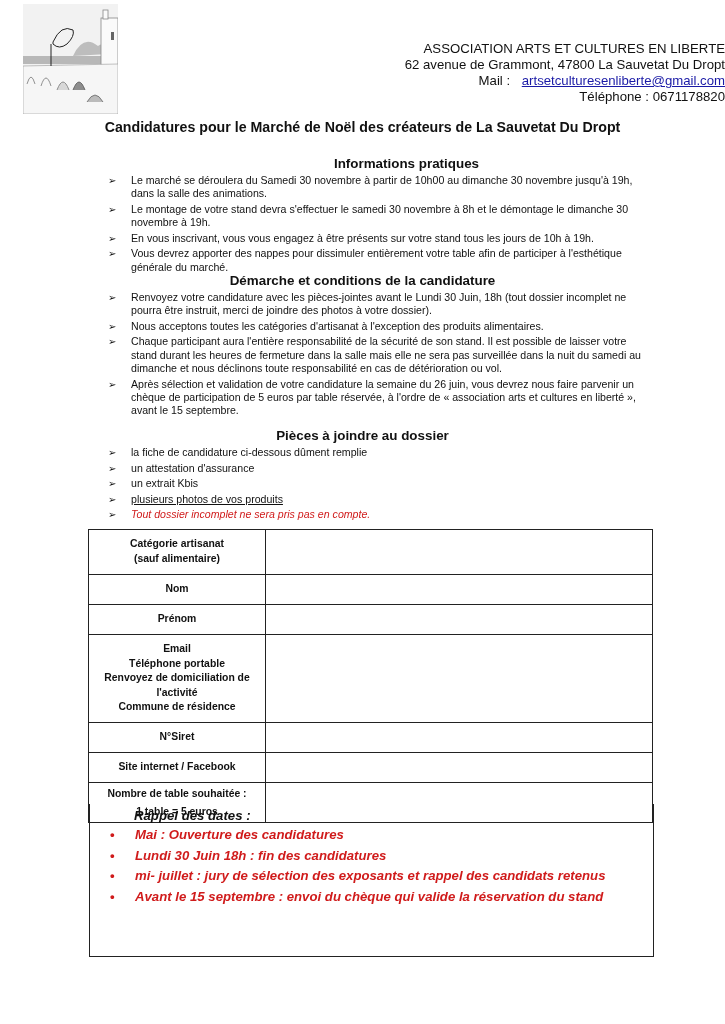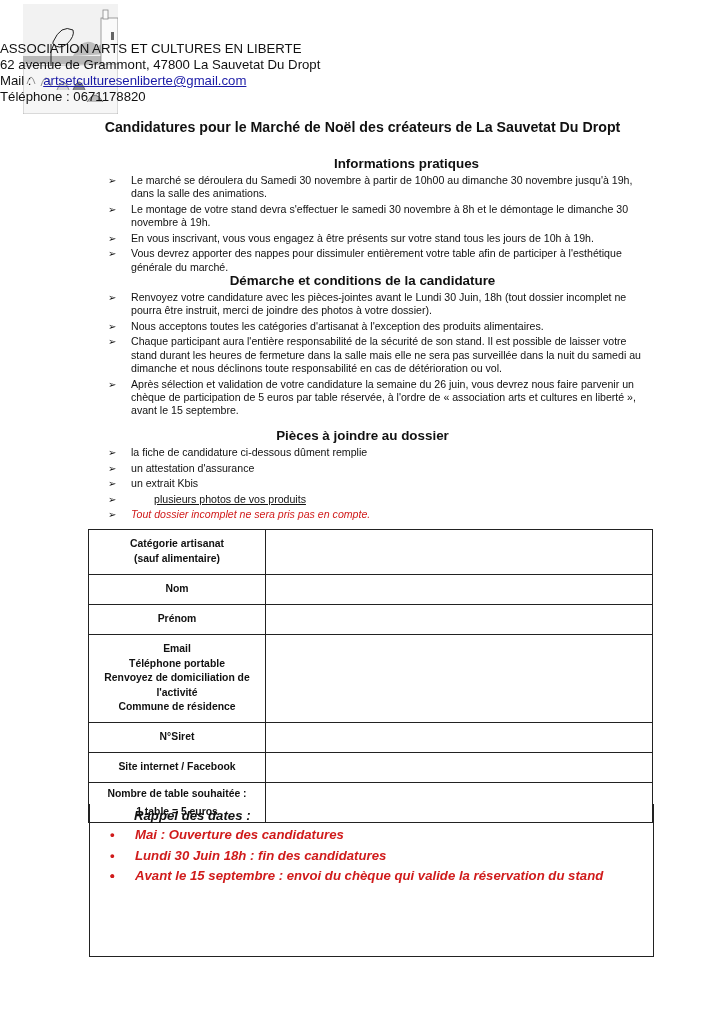--- a/index.html
+++ b/index.html
@@ -1,27 +1,27 @@
 <!DOCTYPE html>
 <html><head>
 <meta charset="utf-8">
 <style>
   html, body { margin: 0; padding: 0; background: #ffffff; }
   body { width: 725px; height: 1024px; position: relative; overflow: hidden;
          font-family: "Liberation Sans", sans-serif; color: #111; }
   .logo { position: absolute; left: 23px; top: 4px; width: 95px; height: 110px; background: #f0f0f0; overflow: hidden; }
-  .header { position: absolute; left: 0; width: 725px; top: 41px; text-align: left; font-size: 13.2px; line-height: 16px; }
+  .header { position: absolute; left: 0; width: 725px; top: 41px; text-align: right; font-size: 13.2px; line-height: 16px; }
   .header .mail-link { color: #1a1aa6; text-decoration: underline; margin-left: 8px; }
   .doc-title { position: absolute; top: 119px; left: 0; width: 725px; text-align: center; font-size: 14.2px; font-weight: bold; }
   .section-h { position: absolute; left: 0; width: 725px; text-align: center; font-size: 13.4px; font-weight: bold; }
   .blist { position: absolute; left: 108px; width: 540px; margin: 0; padding: 0; list-style: none; font-size: 10.6px; line-height: 13.3px; }
   .blist li { position: relative; padding-left: 23px; margin-bottom: 2.3px; }
   .blist li .arrow { position: absolute; left: 0; top: 0; font-size: 10px; }
   .blist li.red { color: #d01b1b; font-style: italic; }
-  .blist li.ul span.txt { text-decoration: underline; margin-left: 23px; }
+  .blist li.ul span.txt { text-decoration: underline; }
   .form { position: absolute; left: 88px; top: 529px; width: 565px; border-collapse: collapse; }
   .form td { border: 1.6px solid #222; padding: 0; font-size: 10.4px; font-weight: bold; text-align: center; line-height: 14.6px; }
   .form td.label { width: 176px; }
   .rappel { position: absolute; left: 89px; top: 804px; width: 563px; height: 152px; border: 1.6px solid #222; border-top: none; }
   .rappel .title { position: absolute; left: 44px; top: 4px; font-size: 13.2px; font-style: italic; font-weight: bold; color: #111; }
   .rappel ul { position: absolute; left: 20px; top: 22px; width: 520px; margin: 0; padding: 0; list-style: none; color: #d01b1b; font-style: italic; font-weight: bold; font-size: 13.2px; line-height: 17.5px; }
   .rappel li { position: relative; padding-left: 25px; margin-bottom: 3px; text-align: justify; }
   .rappel li .dot { position: absolute; left: 0; top: 0; font-style: normal; }
 </style>
 </head>
@@ -125,16 +125,16 @@
     <td></td>
   </tr>
 </tbody>
   </table>
 
 <div class="rappel">
   <div class="title">Rappel des dates :</div>
   <ul>
     <li><span class="dot">•</span><span>Mai : Ouverture des candidatures</span></li>
     <li><span class="dot">•</span><span>Lundi 30 Juin 18h : fin des candidatures</span></li>
-    <li><span class="dot">•</span></li>
+    <li><span class="dot">•</span><span>mi- juillet : jury de sélection des exposants et rappel des candidats retenus</span></li>
     <li><span class="dot">•</span><span>Avant le 15 septembre : envoi du chèque qui valide la réservation du stand</span></li>
   </ul>
 </div>
 
 </body></html>

